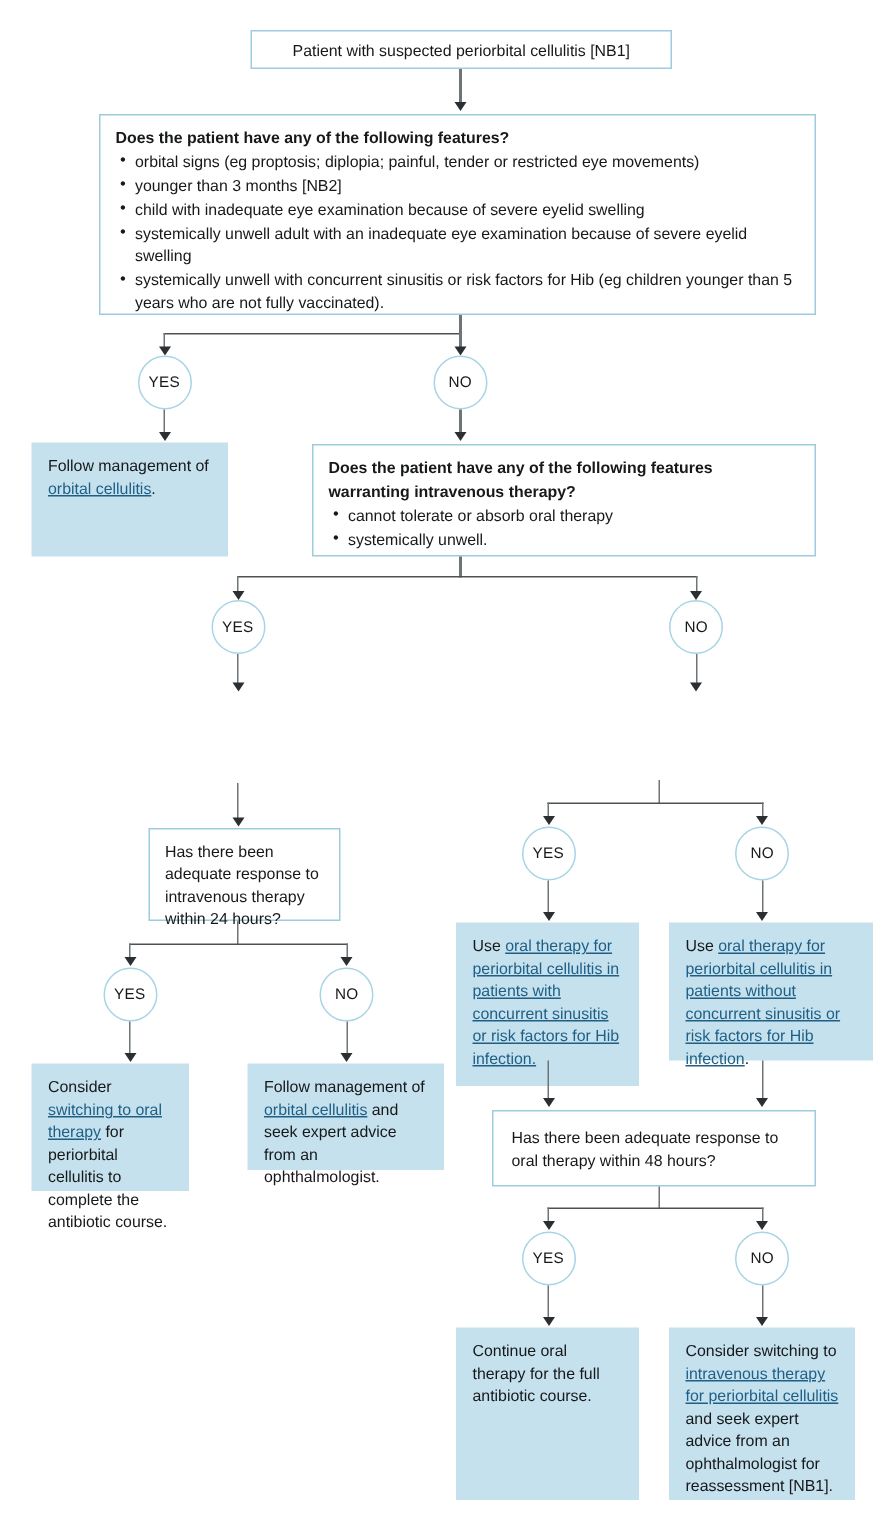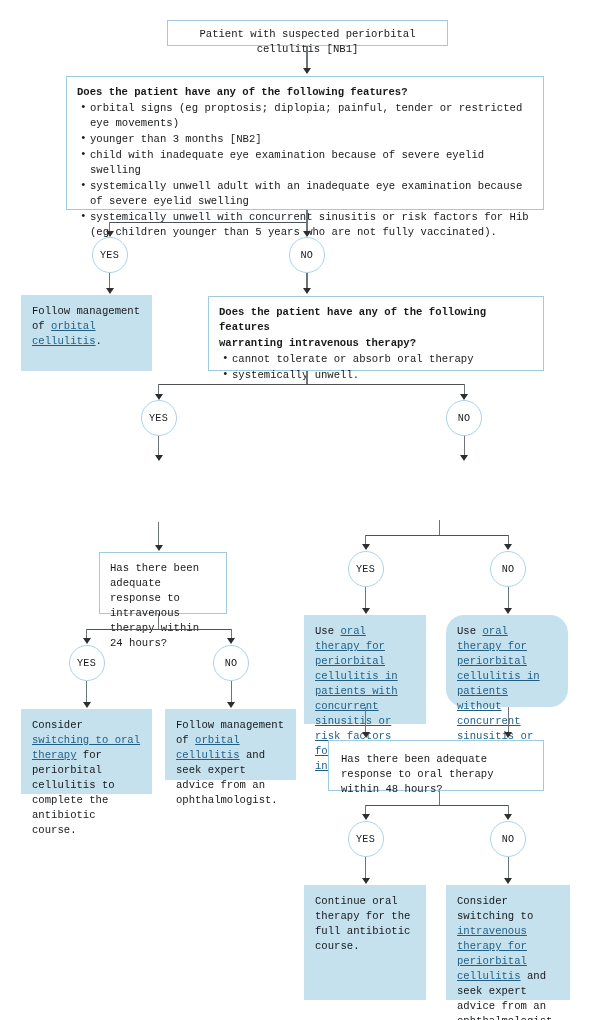--- a/index.html
+++ b/index.html
@@ -5,21 +5,21 @@
   html,body{margin:0;padding:0;}
   body{
     width:595px;height:1020px;
     background:#ffffff;
     font-family:"Liberation Sans","DejaVu Sans",sans-serif;
     color:#1a1a1a;
     position:relative;
     overflow:hidden;
     -webkit-font-smoothing:antialiased;
   }
-  #stage{position:absolute;left:0;top:0;width:595px;height:1020px;font-family:Liberation Mono, monospace;}
+  #stage{position:absolute;left:0;top:0;width:595px;height:1020px;}
 
   
   .box{
     position:absolute;
     box-sizing:border-box;
     font-size:10.6px;
     line-height:1.42;
     color:#16181a;
   }
   .box.outline{
@@ -180,21 +180,21 @@
   </div>
   <div class="node" style="left:213.1px;top:645px;">
     <span>NO</span>
   </div>
 
   <div class="vline" style="left:86px;top:681px;height:25px;"></div>
   <div class="arrow" style="left:82.5px;top:702px;"></div>
   <div class="vline" style="left:230.6px;top:681px;height:25px;"></div>
   <div class="arrow" style="left:227.1px;top:702px;"></div>
 
-  <div class="box fill" style="left:21px;top:709px;width:131px;height:85px;">
+  <div class="box fill" style="left:21px;top:709px;width:105px;height:85px;">
     <p><span>Consider </span><a class="lnk" href="#">switching to oral therapy</a><span> for periorbital cellulitis to complete the antibiotic course.</span></p>
   </div>
 
   <div class="box fill" style="left:165px;top:709px;width:131px;height:71px;">
     <p><span>Follow management of </span><a class="lnk" href="#">orbital cellulitis</a><span> and seek expert advice from an ophthalmologist.</span></p>
   </div>
 
 
   <div class="vline" style="left:438.6px;top:520px;height:16px;"></div>
   <div class="hline" style="left:365px;top:535px;width:144px;"></div>
@@ -212,21 +212,21 @@
 
   <div class="vline" style="left:365px;top:587px;height:25px;"></div>
   <div class="arrow" style="left:361.5px;top:608px;"></div>
   <div class="vline" style="left:507.6px;top:587px;height:25px;"></div>
   <div class="arrow" style="left:504.1px;top:608px;"></div>
 
   <div class="box fill" style="left:304px;top:615px;width:122px;height:109px;">
     <p><span>Use </span><a class="lnk" href="#">oral therapy for periorbital cellulitis in patients with concurrent sinusitis or risk factors for Hib infection.</a><span></span></p>
   </div>
 
-  <div class="box fill" style="left:446px;top:615px;width:122px;height:92px;border-radius:18px;">
+  <div class="box fill" style="left:446px;top:615px;width:136px;height:92px;">
     <p><span>Use </span><a class="lnk" href="#">oral therapy for periorbital cellulitis in patients without concurrent sinusitis or risk factors for Hib infection</a><span>.</span></p>
   </div>
 
   <div class="vline" style="left:365px;top:707px;height:29px;"></div>
   <div class="arrow" style="left:361.5px;top:732px;"></div>
   <div class="vline" style="left:507.6px;top:707px;height:29px;"></div>
   <div class="arrow" style="left:504.1px;top:732px;"></div>
 
   <div class="box outline" style="left:328px;top:740px;width:216px;height:51px;padding:11px 12px;">
     <p>Has there been adequate response to oral therapy within 48 hours?</p>

